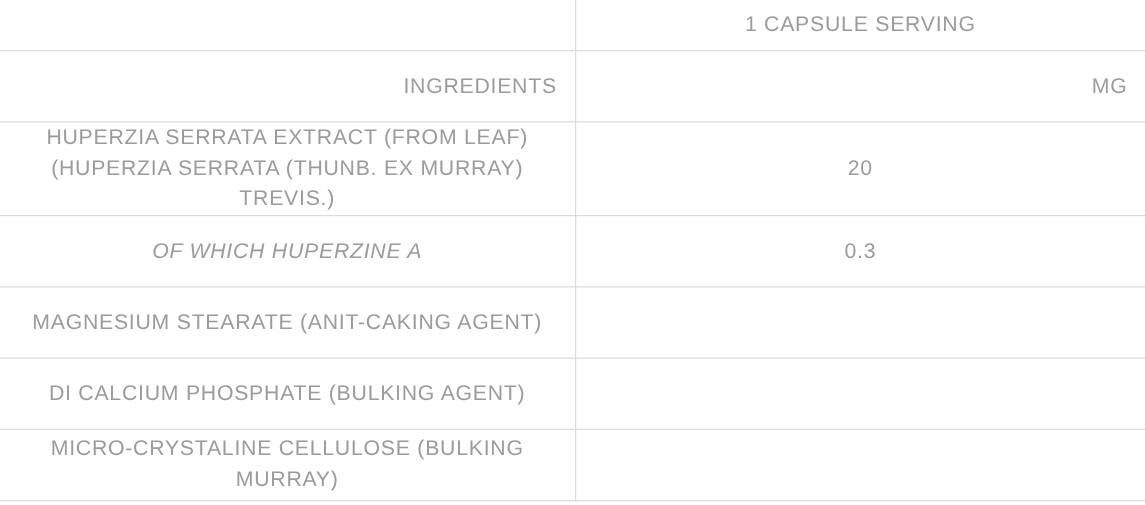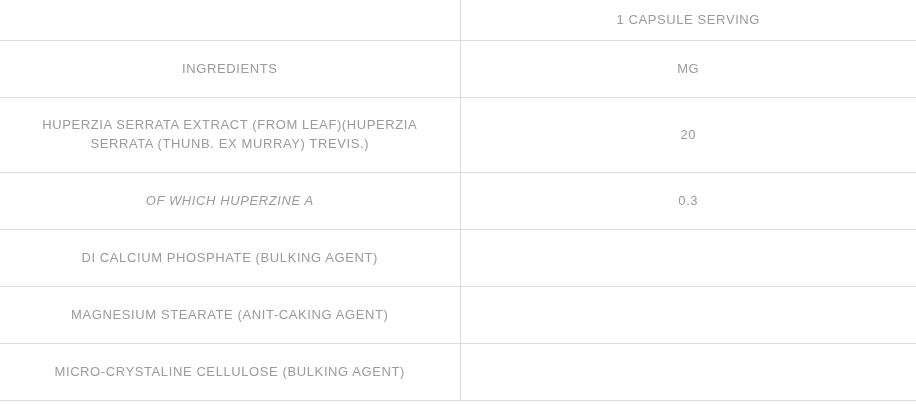--- a/index.html
+++ b/index.html
@@ -20,21 +20,21 @@
     border-collapse: collapse;
     table-layout: fixed;
   }
 
   .nutrition-table td {
     border: 1px solid #dcdcdc;
     padding: 0 14px;
     vertical-align: middle;
     text-align: center;
     letter-spacing: 0.6px;
-    font-size: 13px;
+    font-size: 17px;
     line-height: 1.45;
     font-weight: 400;
     color: #9b9b9b;
   }
 
   
   .nutrition-table tr:first-child td.blank-cell {
     border-top: none;
     border-left: none;
   }
@@ -46,21 +46,21 @@
     border-right: none;
   }
   .nutrition-table tr td.col-name {
     border-left: none;
   }
 
   col.c1 { width: 460px; }
   col.c2 { width: 456px; }
 
   .row-head td { height: 40px; }
-  .row-sub td  { height: 56px; }
+  .row-sub td  { height: 56px; text-align: right; }
   .row-item td { height: 74px; }
   .row-small td { height: 56px; }
 
   .serving-head {
     font-size: 12px;
     letter-spacing: 1.1px;
     color: #8f8f8f;
   }
   .col-head {
     font-size: 12px;
@@ -109,25 +109,25 @@
     </tr>
     <tr class="row-item">
       <td class="ingredient col-name">HUPERZIA SERRATA EXTRACT (FROM LEAF)(HUPERZIA SERRATA (THUNB. EX MURRAY) TREVIS.)</td>
       <td class="value col-value">20</td>
     </tr>
     <tr class="row-small">
       <td class="italic col-name">OF WHICH HUPERZINE A</td>
       <td class="value col-value">0.3</td>
     </tr>
     <tr class="row-small">
+      <td class="ingredient col-name">MAGNESIUM STEARATE (ANIT-CAKING AGENT)</td>
+      <td class="value col-value"></td>
+    </tr>
+    <tr class="row-small">
       <td class="ingredient col-name">DI CALCIUM PHOSPHATE (BULKING AGENT)</td>
       <td class="value col-value"></td>
     </tr>
     <tr class="row-small">
-      <td class="ingredient col-name">MAGNESIUM STEARATE (ANIT-CAKING AGENT)</td>
-      <td class="value col-value"></td>
-    </tr>
-    <tr class="row-small">
-      <td class="ingredient col-name">MICRO-CRYSTALINE CELLULOSE (BULKING AGENT)</td>
+      <td class="ingredient col-name">MICRO-CRYSTALINE CELLULOSE (BULKING MURRAY)</td>
       <td class="value col-value"></td>
     </tr>
   </tbody>
 </table>
 
 </body></html>

